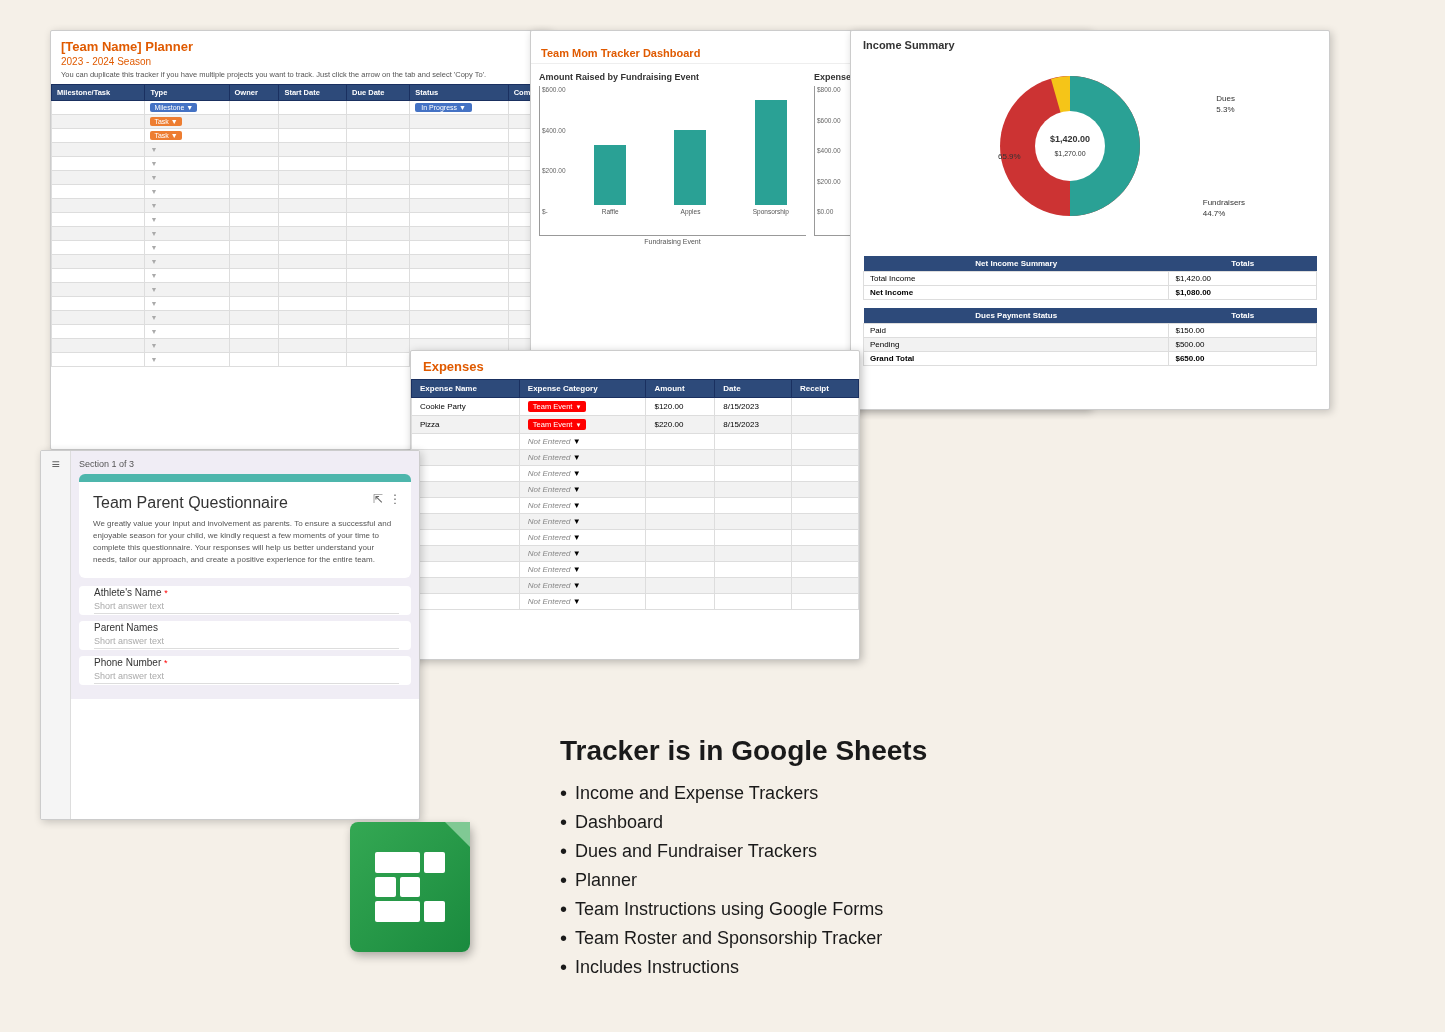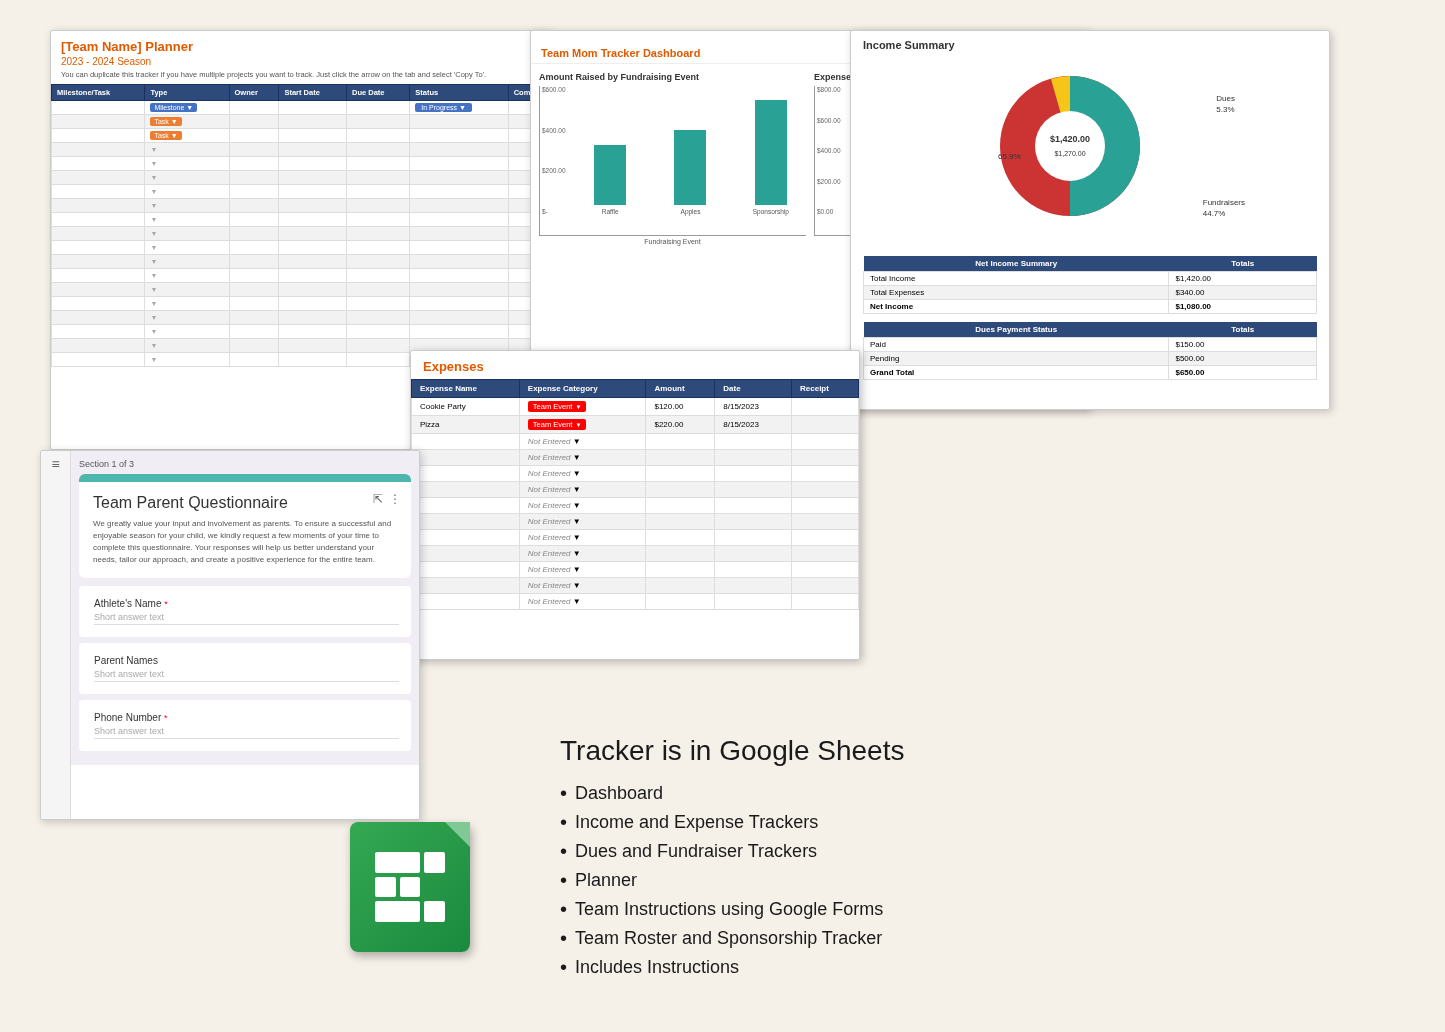--- a/index.html
+++ b/index.html
@@ -281,21 +281,21 @@
       top: 10px;
       right: 10px;
       display: flex;
       gap: 6px;
       font-size: 12px;
       color: #666;
     }
     .forms-field-card {
       background: white;
       border-radius: 4px;
-      padding: 12px 12px;
+      padding: 1px 12px;
       margin-bottom: 6px;
       border-left: 3px solid transparent;
     }
     .forms-field-label {
       font-size: 10px;
       color: #333;
       margin-bottom: 3px;
     }
     .forms-field-placeholder {
       font-size: 9px;
@@ -355,21 +355,21 @@
 
     
     .feature-section {
       position: absolute;
       bottom: 50px;
       left: 560px;
       width: 700px;
     }
     .feature-title {
       font-size: 28px;
-      font-weight: 400;
+      font-weight: 700;
       color: #1a1a1a;
       margin-bottom: 12px;
     }
     .feature-list {
       list-style: none;
       padding: 0;
     }
     .feature-list li {
       font-size: 18px;
       color: #1a1a1a;
@@ -669,24 +669,20 @@
           <tr>
             <th>Net Income Summary</th>
             <th>Totals</th>
           </tr>
         </thead>
         <tbody>
           <tr>
             <td>Total Income</td>
             <td>$1,420.00</td>
           </tr>
-          <tr class="row-stripe">
-            <td>Total Expenses</td>
-            <td>$340.00</td>
-          </tr>
           <tr class="total-row">
             <td><strong>Net Income</strong></td>
             <td><strong>$1,080.00</strong></td>
           </tr>
         </tbody>
       </table>
 
       <table class="income-table dues-table" style="margin-top:8px;">
         <thead>
           <tr>
@@ -871,22 +867,22 @@
         <div class="sheets-cell"></div>
         <div class="sheets-cell wide"></div>
         <div class="sheets-cell"></div>
       </div>
     </div>
   </div>
 
   <div class="feature-section">
     <div class="feature-title">Tracker is in Google Sheets</div>
     <ul class="feature-list">
+      <li>Income and Expense Trackers</li>
       <li>Dashboard</li>
-      <li>Income and Expense Trackers</li>
       <li>Dues and Fundraiser Trackers</li>
       <li>Planner</li>
       <li>Team Instructions using Google Forms</li>
       <li>Team Roster and Sponsorship Tracker</li>
       <li>Includes Instructions</li>
     </ul>
   </div>
 
 </div>
 

